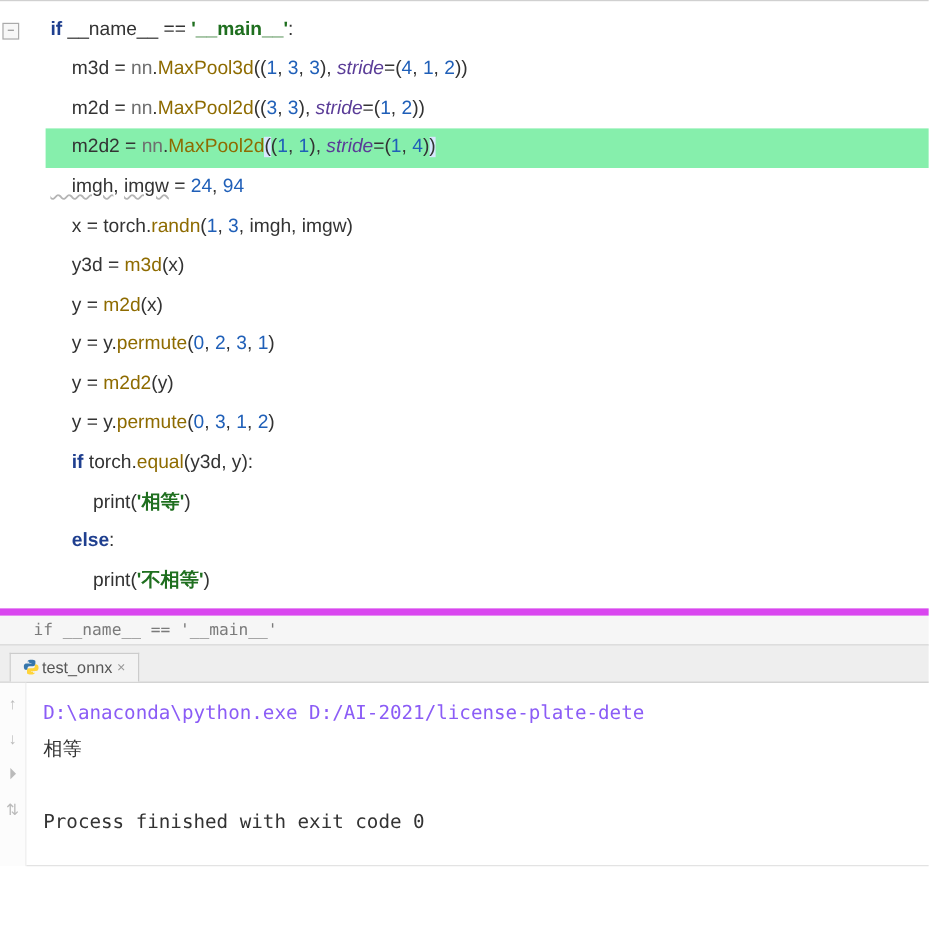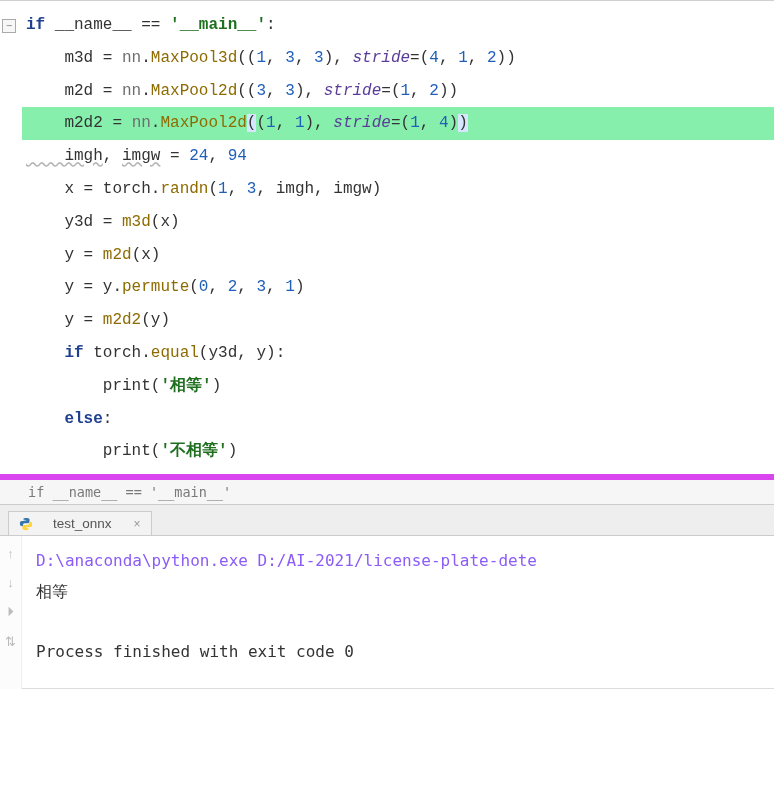--- a/index.html
+++ b/index.html
@@ -39,21 +39,22 @@
   }
   .code-col {
     flex: 1;
     min-width: 0;
   }
   .code-line {
     display: block;
     white-space: pre;
     line-height: 2.05;
     padding: 0 8px 0 4px;
-    font-family: Liberation Mono, monospace;
+    font-family: Liberation Sans, sans-serif;
+    margin-left: 16px;
   }
   .code-line.hl {
     background: #86efac;
   }
   .tok-kw { color: #1f3f8f; font-weight: 600; }
   .tok-str { color: #1f6f1f; font-weight: 600; }
   .tok-num { color: #1f5fb8; }
   .tok-id { color: #333; }
   .tok-func { color: #8e6b00; }
   .tok-paramname { color: #5a3c97; font-style: italic; }
@@ -74,21 +75,21 @@
   .console-tabs {
     display: flex;
     align-items: flex-end;
     background: #eeeeee;
     padding: 6px 8px 0 8px;
     border-bottom: 1px solid #ccc;
   }
   .console-tab {
     display: flex;
     align-items: center;
-    gap: 20px;
+    gap: 2px;
     background: #f3f3f3;
     border: 1px solid #ccc;
     border-bottom: none;
     padding: 4px 10px;
     font-size: 13.5px;
     color: #555;
     font-family: -apple-system, "Segoe UI", sans-serif;
   }
   .py-icon {
     width: 14px; height: 14px;
@@ -152,20 +153,21 @@
       <span class="code-line"><span>    x = torch.</span><span class="tok-func">randn</span><span>(</span><span class="tok-num">1</span><span>, </span><span class="tok-num">3</span><span>, imgh, imgw)</span></span>
 
       <span class="code-line"><span>    y3d = </span><span class="tok-func">m3d</span><span>(x)</span></span>
 
       <span class="code-line"><span>    y = </span><span class="tok-func">m2d</span><span>(x)</span></span>
 
       <span class="code-line"><span>    y = y.</span><span class="tok-func">permute</span><span>(</span><span class="tok-num">0</span><span>, </span><span class="tok-num">2</span><span>, </span><span class="tok-num">3</span><span>, </span><span class="tok-num">1</span><span>)</span></span>
 
       <span class="code-line"><span>    y = </span><span class="tok-func">m2d2</span><span>(y)</span></span>
 
+      <span class="code-line"><span>    y = y.</span><span class="tok-func">permute</span><span>(</span><span class="tok-num">0</span><span>, </span><span class="tok-num">3</span><span>, </span><span class="tok-num">1</span><span>, </span><span class="tok-num">2</span><span>)</span></span>
 
       <span class="code-line"><span>    </span><span class="tok-kw">if</span><span> torch.</span><span class="tok-func">equal</span><span>(y3d, y):</span></span>
 
       <span class="code-line"><span>        print(</span><span class="tok-str">'相等'</span><span>)</span></span>
 
       <span class="code-line"><span>    </span><span class="tok-kw">else</span><span>:</span></span>
 
       <span class="code-line"><span>        print(</span><span class="tok-str">'不相等'</span><span>)</span></span>
 
     </div>

